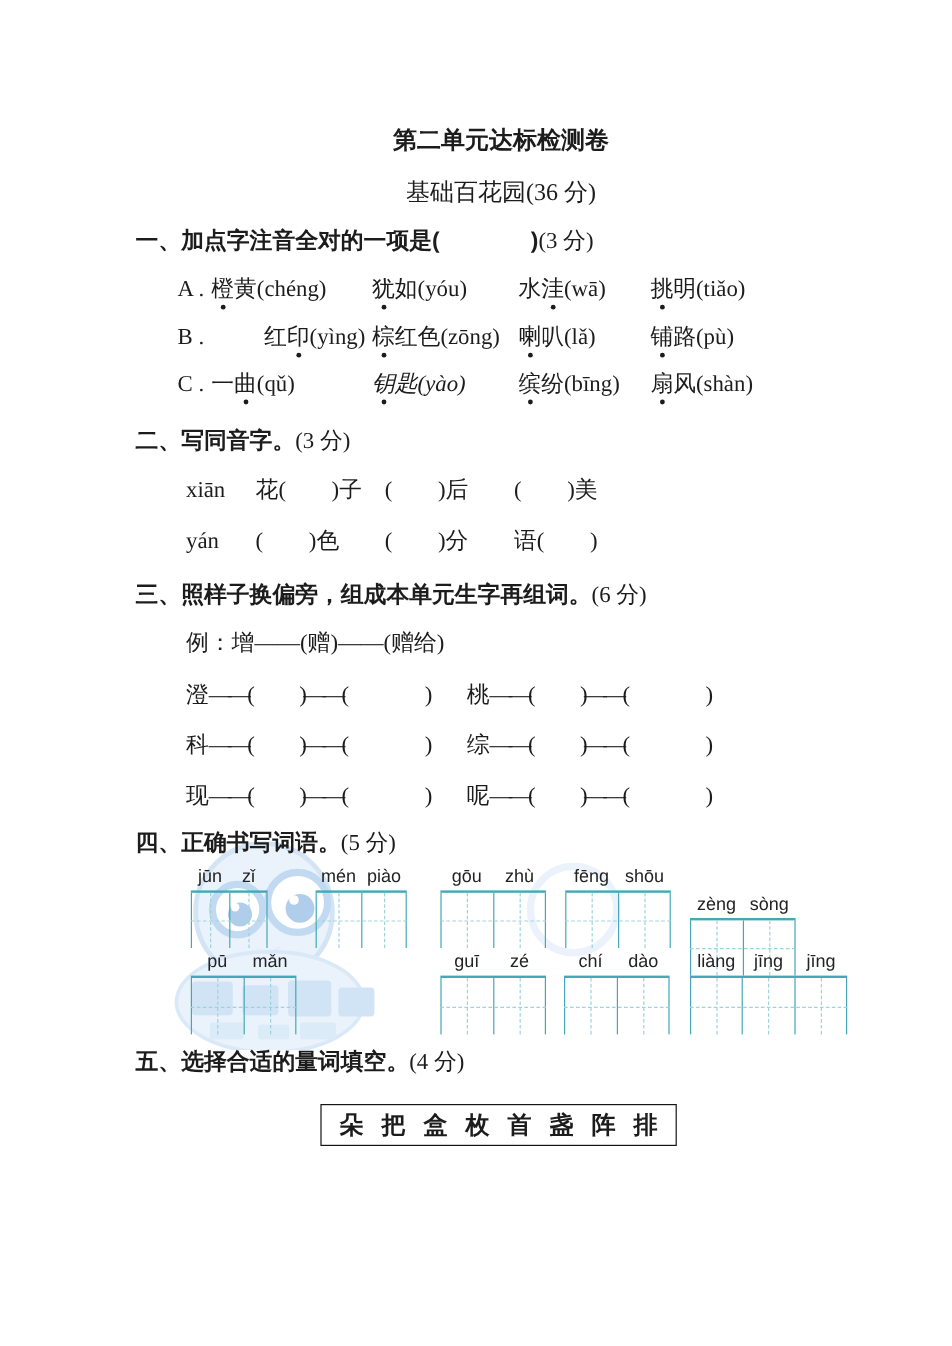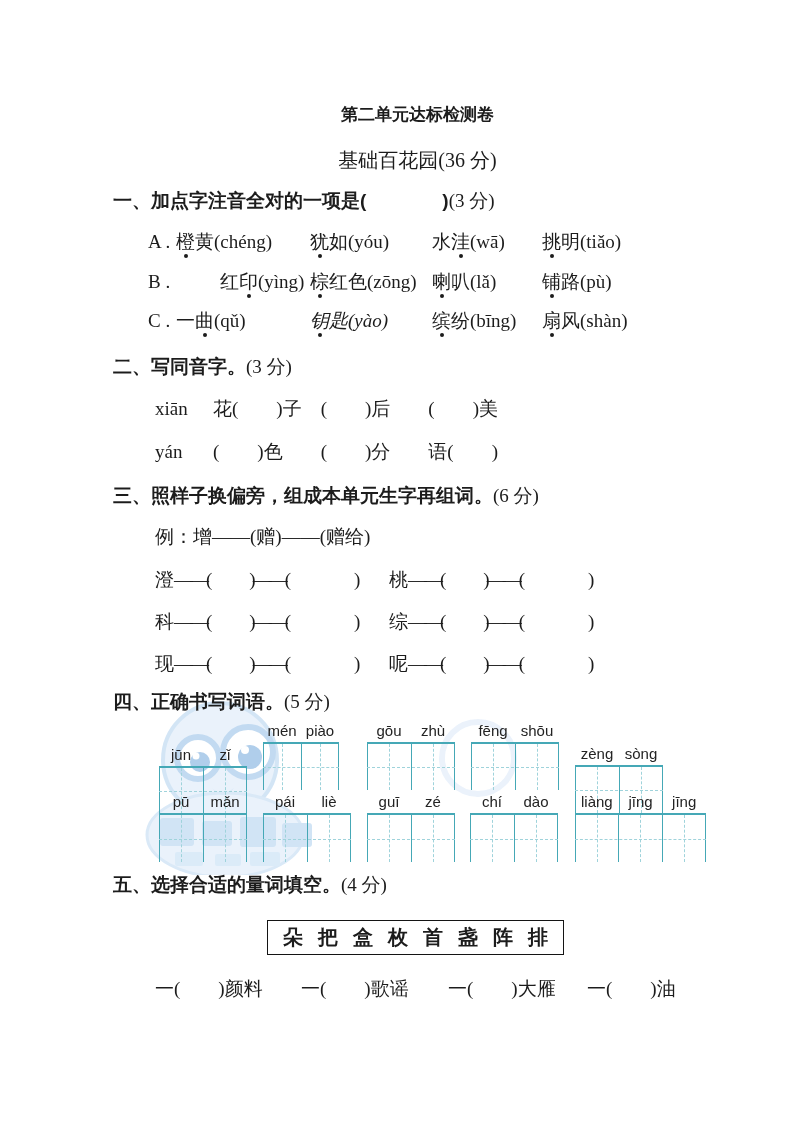--- a/index.html
+++ b/index.html
@@ -1,20 +1,20 @@
 <!DOCTYPE html>
 <html><head>
 <meta charset="utf-8">
 <style>
   html,body{margin:0;padding:0;background:#fff;}
   .page{position:relative;width:793px;height:1122px;background:#ffffff;overflow:hidden;
         font-family:"Liberation Serif",serif;color:#1c1c1c;}
   .abs{position:absolute;white-space:pre;}
   .row{position:absolute;left:0;top:0;width:100%;height:26px;}
-  .ttl{font-family:"Liberation Sans",sans-serif;font-weight:700;font-size:17px;}
+  .ttl{font-family:"Liberation Sans",sans-serif;font-weight:700;font-size:20px;}
   .sub{font-size:20px;}
   .ctr{left:42px;width:751px;text-align:center;}
   .hb{font-family:"Liberation Sans",sans-serif;font-weight:700;font-size:19px;}
   .sc{font-family:"Liberation Serif",serif;font-weight:400;font-size:19px;}
   .bt{font-size:19px;line-height:24px;}
   .du{position:relative;display:inline-block;}
   .du::after{content:"";position:absolute;left:50%;bottom:-4px;transform:translateX(-50%);
              width:4px;height:4px;border-radius:50%;background:#1c1c1c;}
   .conn{letter-spacing:-3px;}
   .gp1{display:inline-block;width:40px;}
@@ -118,21 +118,21 @@
     <span class="abs bt" style="left:155px;"><span>科</span><span class="conn">——(</span><span class="gp1"></span><span class="conn">)——(</span><span class="gp2"></span><span>)</span></span>
     <span class="abs bt" style="left:389px;"><span>综</span><span class="conn">——(</span><span class="gp1"></span><span class="conn">)——(</span><span class="gp2"></span><span>)</span></span>
   </div>
   <div class="row fg" style="top:652px;">
     <span class="abs bt" style="left:155px;"><span>现</span><span class="conn">——(</span><span class="gp1"></span><span class="conn">)——(</span><span class="gp2"></span><span>)</span></span>
     <span class="abs bt" style="left:389px;"><span>呢</span><span class="conn">——(</span><span class="gp1"></span><span class="conn">)——(</span><span class="gp2"></span><span>)</span></span>
   </div>
 
   <div class="abs fg" style="left:113px;top:689px;"><span class="hb">四、正确书写词语。</span><span class="sc">(5 分)</span></div>
 
-  <div class="wg fg" style="left:159px;top:746px;width:88px;">
+  <div class="wg fg" style="left:159px;top:722px;width:64px;">
     <div class="py">
         <span>jūn</span>
         <span>zǐ</span>
       </div>
     <div class="gbox h1">
         <div class="cell"></div>
         <div class="cell"></div>
       </div>
   </div>
   <div class="wg fg" style="left:263px;top:722px;width:76px;">
@@ -173,30 +173,20 @@
     <div class="gbox h1">
         <div class="cell"></div>
         <div class="cell"></div>
       </div>
   </div>
 
   <div class="wg fg" style="left:159px;top:793px;width:88px;">
     <div class="py">
         <span>pū</span>
         <span>mǎn</span>
-      </div>
-    <div class="gbox h2">
-        <div class="cell"></div>
-        <div class="cell"></div>
-      </div>
-  </div>
-  <div class="wg fg" style="left:263px;top:793px;width:88px;">
-    <div class="py">
-        <span>pái</span>
-        <span>liè</span>
       </div>
     <div class="gbox h2">
         <div class="cell"></div>
         <div class="cell"></div>
       </div>
   </div>
   <div class="wg fg" style="left:367px;top:793px;width:88px;">
     <div class="py">
         <span>guī</span>
         <span>zé</span>
@@ -235,20 +225,14 @@
     <span>朵</span>
     <span>把</span>
     <span>盒</span>
     <span>枚</span>
     <span>首</span>
     <span>盏</span>
     <span>阵</span>
     <span>排</span>
   </div>
 
-  <div class="row fg" style="top:977px;">
-    <span class="abs bt" style="left:155px;">一(　　)颜料</span>
-    <span class="abs bt" style="left:301px;">一(　　)歌谣</span>
-    <span class="abs bt" style="left:448px;">一(　　)大雁</span>
-    <span class="abs bt" style="left:587px;">一(　　)油</span>
-  </div>
 
 </div>
 
 </body></html>

